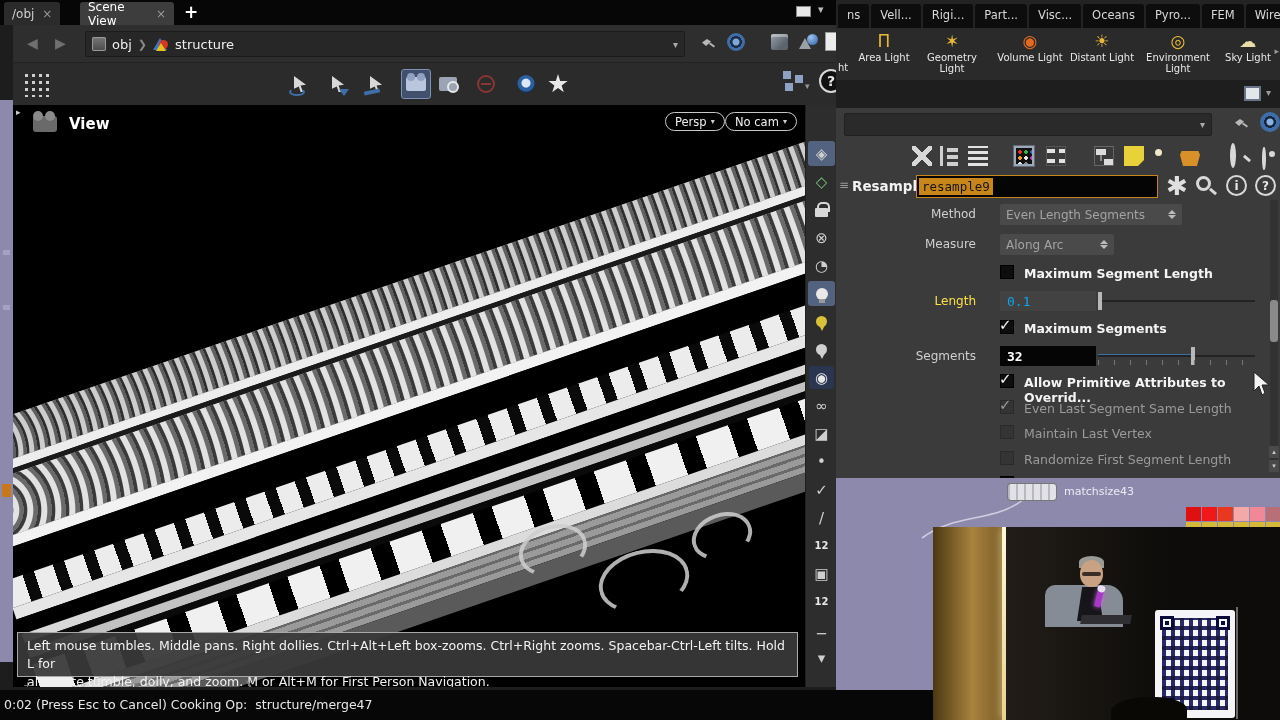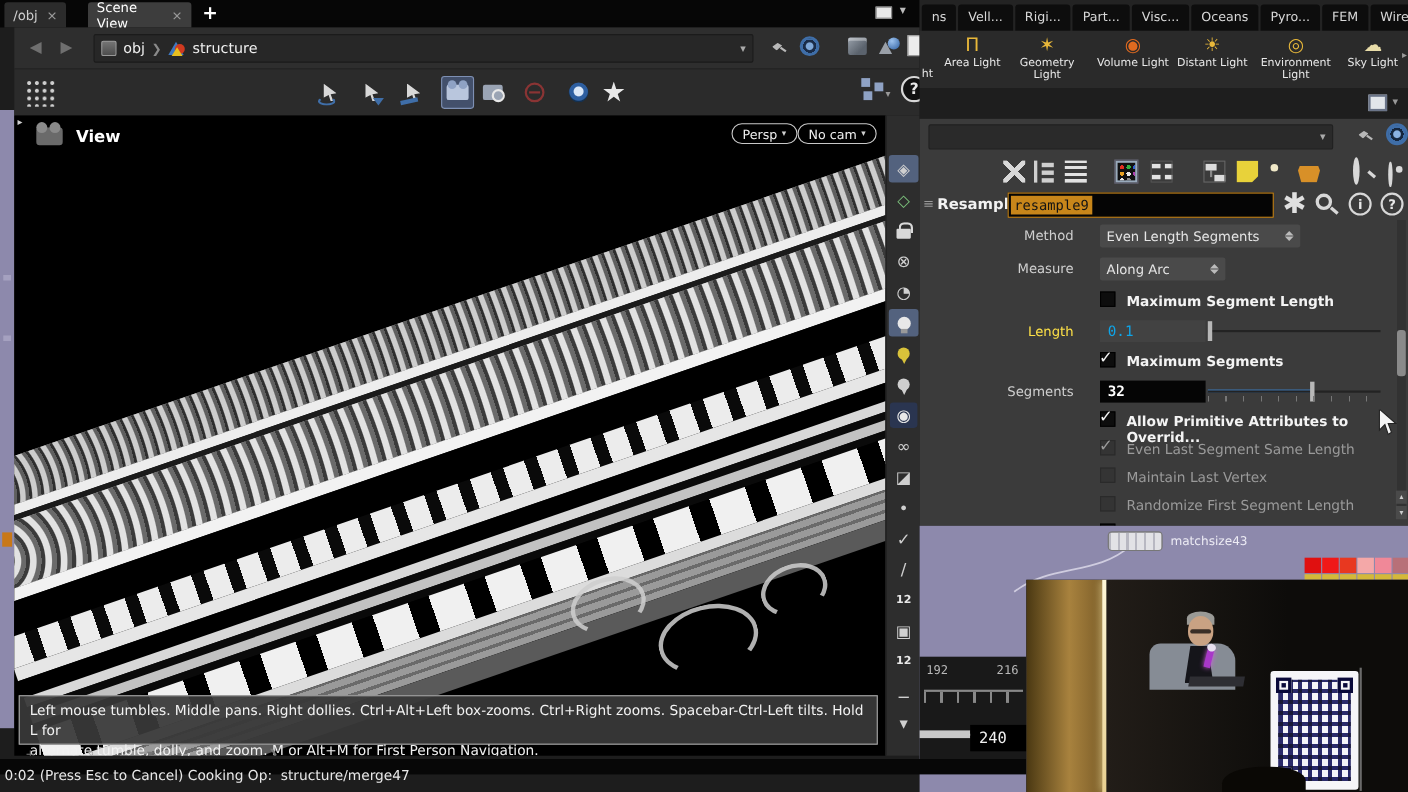--- a/index.html
+++ b/index.html
@@ -178,21 +178,21 @@
   .ptitle{position:absolute;left:16px;top:4px;font-size:13.5px;font-weight:bold;color:#f2f2f2;}
   .pname{position:absolute;left:80px;top:1px;width:242px;height:23px;background:#050505;border:1px solid #c8861a;display:flex;align-items:center;padding:0 2px;}
   .pname span{background:#c8861a;color:#141414;font-size:12.5px;padding:1px 3px;}
   .gearbtn{position:absolute;left:330px;top:0;color:#e0e0e0;font-size:26px;line-height:24px;}
   .hmag{position:absolute;left:360px;top:2px;}
   .circbtn{position:absolute;top:1px;width:21px;height:21px;border-radius:50%;border:2px solid #d8d8d8;color:#e8e8e8;
            font-size:12px;font-weight:bold;display:flex;align-items:center;justify-content:center;}
   .prow{position:absolute;left:0;width:430px;height:24px;}
   .plabel{position:absolute;right:290px;left:0;text-align:right;font-size:12px;color:#cfcfcf;top:3px;}
   .plabel.dim{color:#fde047;}
-  .pdrop{position:absolute;left:164px;top:0;height:21px;background:#4a4a4a;border-radius:2px;color:#e5e5e5;
+  .pdrop{position:absolute;left:164px;top:0;height:21px;background:#4a4a4a;border-radius:2px;color:#a3a3a3;
          font-size:12px;display:flex;align-items:center;padding:0 6px;}
   .spin{margin-left:auto;display:flex;flex-direction:column;gap:1px;padding-left:8px;}
   .spin i{display:block;width:0;height:0;border-left:4px solid transparent;border-right:4px solid transparent;}
   .spin .u{border-bottom:4px solid #bbb;} .spin .d{border-top:4px solid #bbb;}
   .pcheck{position:absolute;left:164px;top:2px;width:14px;height:14px;background:#0d0d0d;border:1px solid #000;}
   .pcheck.dim{background:#343434;border-color:#2a2a2a;}
   .pcheckmark{position:absolute;left:163px;top:-2px;font-size:15px;font-weight:bold;color:#f4f4f4;}
   .pcheckmark.dim{color:#9a9a9a;}
   .pchecklabel{position:absolute;left:188px;top:3px;font-size:12.5px;font-weight:bold;color:#f4f4f4;}
   .pchecklabel.dim{color:#9a9a9a;font-weight:normal;}
@@ -226,21 +226,21 @@
   .timeline{left:836px;top:597px;width:97px;height:93px;background:#191919;}
   .tlabel{position:absolute;top:6px;font-size:11px;color:#b8b8b8;}
   .truler{position:absolute;left:4px;top:30px;width:90px;height:12px;border-top:2px solid #888;
           background:repeating-linear-gradient(90deg,#888 0 2px,transparent 2px 15px);}
   .tslider{position:absolute;left:0;top:67px;width:46px;height:7px;background:#c8c8c8;}
   .tslider::after{content:"";position:absolute;right:-7px;top:-2px;border-top:6px solid transparent;border-bottom:6px solid transparent;border-right:8px solid #d8d8d8;}
   .tframe{position:absolute;left:46px;top:62px;width:51px;height:24px;background:#000;color:#f0f0f0;
           font-size:14px;display:flex;align-items:center;padding-left:8px;}
 
   
-  .statusbar{left:0;top:690px;width:933px;height:14px;background:#070707;}
+  .statusbar{left:0;top:690px;width:933px;height:30px;background:#070707;}
   .statustext{position:absolute;left:4px;top:7px;font-size:12.5px;color:#e8e8e8;white-space:pre;}
 
   
   .video{left:933px;top:527px;width:347px;height:193px;background:#14110e;overflow:hidden;}
   .vwall{position:absolute;left:0;top:0;width:71px;height:100%;background:linear-gradient(90deg,#4a3812,#a8823e 55%,#7a5c28);}
   .vlight{position:absolute;left:69px;top:0;width:4px;height:100%;background:linear-gradient(#fff8d8,#e8d090);box-shadow:0 0 8px #ffeeaa;}
   .vstage{position:absolute;left:73px;top:0;right:0;height:100%;background:linear-gradient(90deg,#221d18,#0d0c0a 60%);}
   .vhead{position:absolute;left:147px;top:33px;width:23px;height:27px;border-radius:50% 50% 46% 46%;background:#c9a283;}
   .vhair{position:absolute;left:146px;top:29px;width:25px;height:12px;border-radius:50% 50% 0 0;background:#9a9a96;}
   .vglasses{position:absolute;left:149px;top:45px;width:19px;height:4px;background:#3a2e26;border-radius:2px;}
@@ -591,27 +591,20 @@
     <div class="swstrips">
       <i></i>
         <i></i>
         <i></i>
         <i></i>
         <i></i>
         <i></i>
     </div>
   </div>
 
-  <div class="abs timeline">
-    <span class="tlabel mono" style="left:6px">192</span>
-    <span class="tlabel mono" style="left:70px">216</span>
-    <div class="truler"></div>
-    <div class="tslider"></div>
-    <div class="tframe mono">240</div>
-  </div>
 
   <div class="abs statusbar">
     <span class="statustext">0:02 (Press Esc to Cancel) Cooking Op:  structure/merge47</span>
   </div>
 
   <div class="abs video">
     <div class="vwall"></div>
     <div class="vlight"></div>
     <div class="vstage"></div>
     <div class="vbody"></div>

